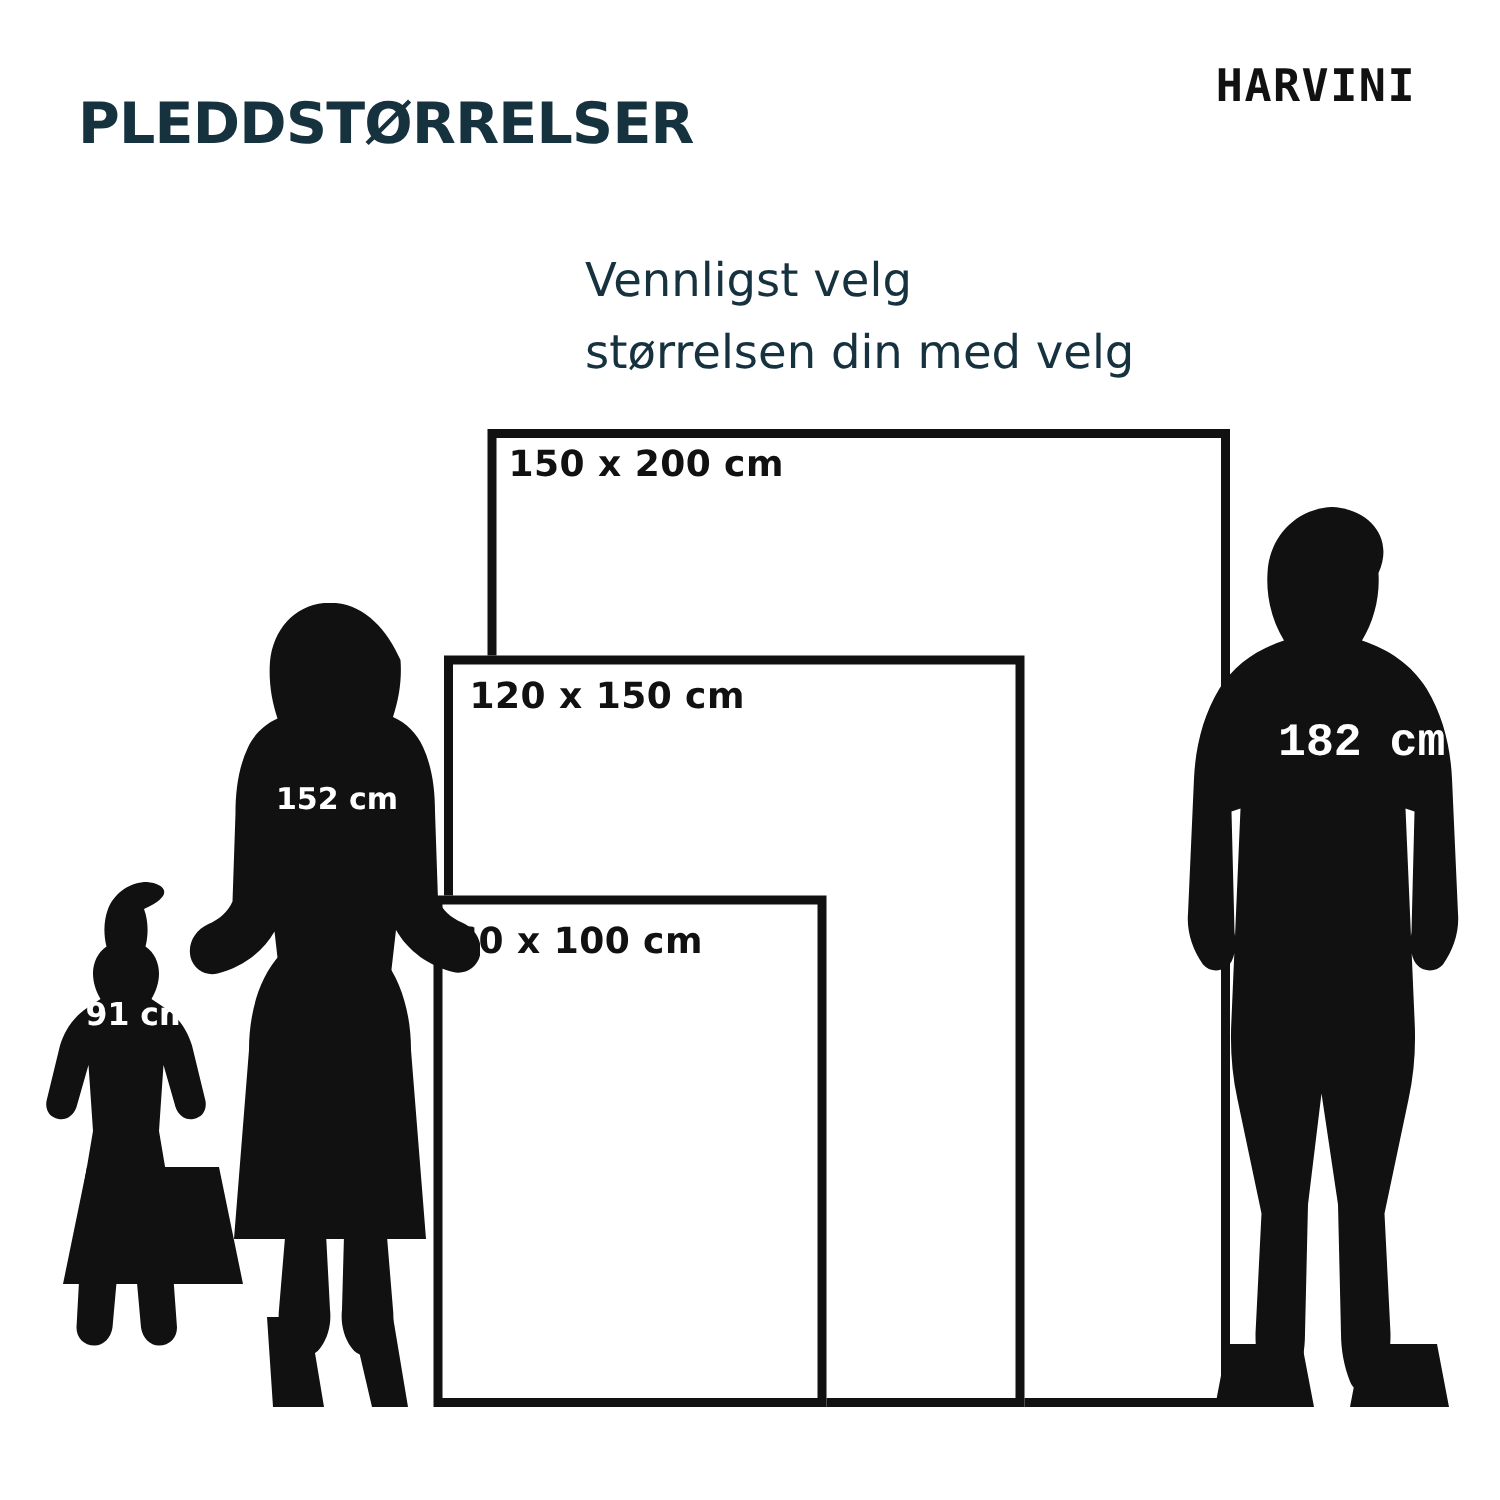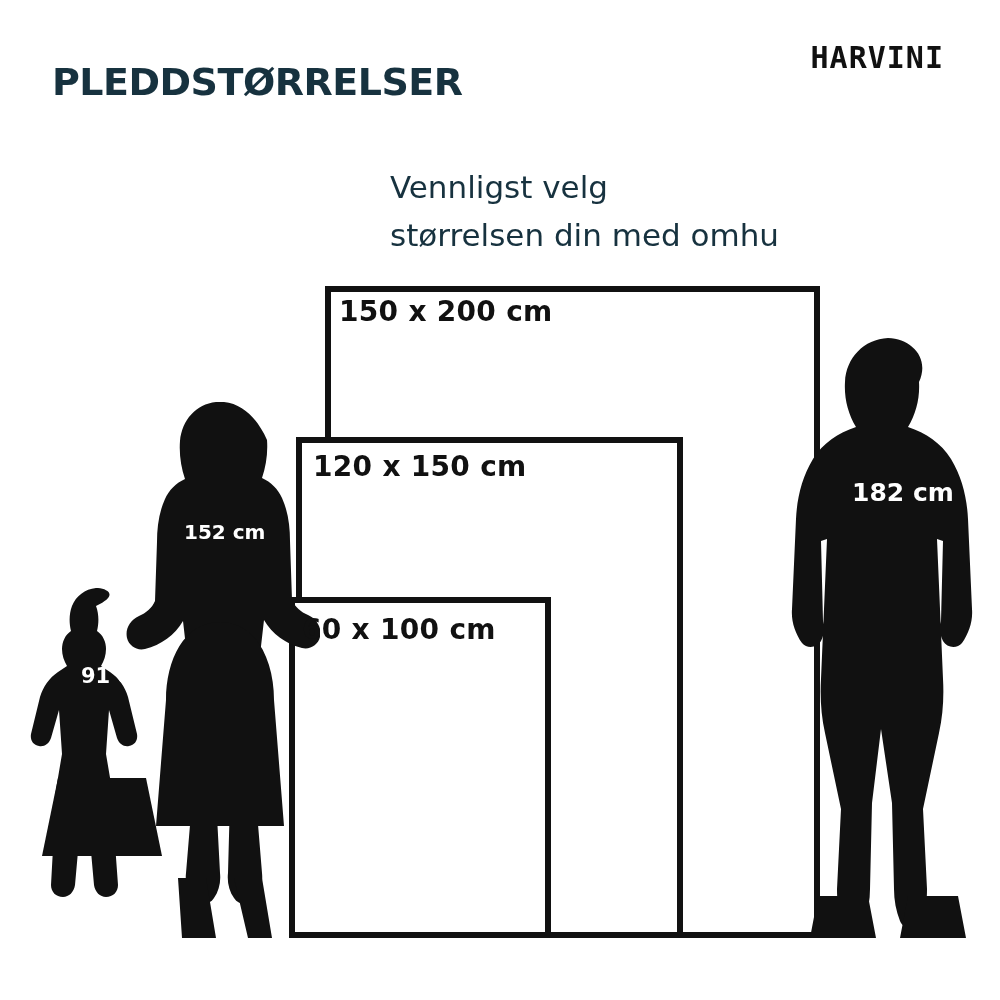--- a/index.html
+++ b/index.html
@@ -63,21 +63,21 @@
     box-sizing: border-box;
     background: transparent;
   }
   #rect-large  { left: 325px; top: 286px; width: 495px; height: 652px; }
   #rect-medium { left: 296px; top: 437px; width: 387px; height: 501px; z-index: 3; background:#ffffff;}
   #rect-small  { left: 289px; top: 597px; width: 262px; height: 341px; z-index: 4; background:#ffffff;}
 
   .rect-label {
     position: absolute;
     font-weight: 700;
-    font-size: 28px;
+    font-size: 24px;
     color: #111111;
     letter-spacing: 0.3px;
     white-space: nowrap;
     z-index: 6;
   }
   #label-large  { left: 339px; top: 295px; }
   #label-medium { left: 313px; top: 450px; }
   #label-small  { left: 302px; top: 613px; }
 
   
@@ -90,35 +90,35 @@
   #sil-man   { left: 780px; top: 336px; width: 215px; height: 604px; z-index: 2;}
 
   .height-label {
     position: absolute;
     font-weight: 700;
     font-size: 20px;
     color: #ffffff;
     white-space: nowrap;
     z-index: 7;
   }
-  #h-child { left: 57px;  top: 664px; font-size: 21px; margin-left: 24px; }
+  #h-child { left: 57px;  top: 664px; font-size: 21px; }
   #h-woman { left: 184px; top: 520px; }
-  #h-man   { left: 852px; top: 478px; font-size: 25px; }
+  #h-man   { left: 852px; top: 478px; font-size: 31px; font-family: Liberation Mono, monospace; }
 </style>
 </head>
 <body>
 
 <div class="stage">
 
   <div class="title">PLEDDSTØRRELSER</div>
   <div class="brand">HARVINI</div>
 
   <div class="subtitle">
     <span>Vennligst velg</span>
-    <span class="l2">størrelsen din med omhu</span>
+    <span class="l2">størrelsen din med velg</span>
   </div>
 
   <div class="rect" id="rect-large"></div>
   <div class="rect" id="rect-medium"></div>
   <div class="rect" id="rect-small"></div>
 
   <div class="rect-label" id="label-large">150 x 200 cm</div>
   <div class="rect-label" id="label-medium">120 x 150 cm</div>
   <div class="rect-label" id="label-small">60 x 100 cm</div>
 

